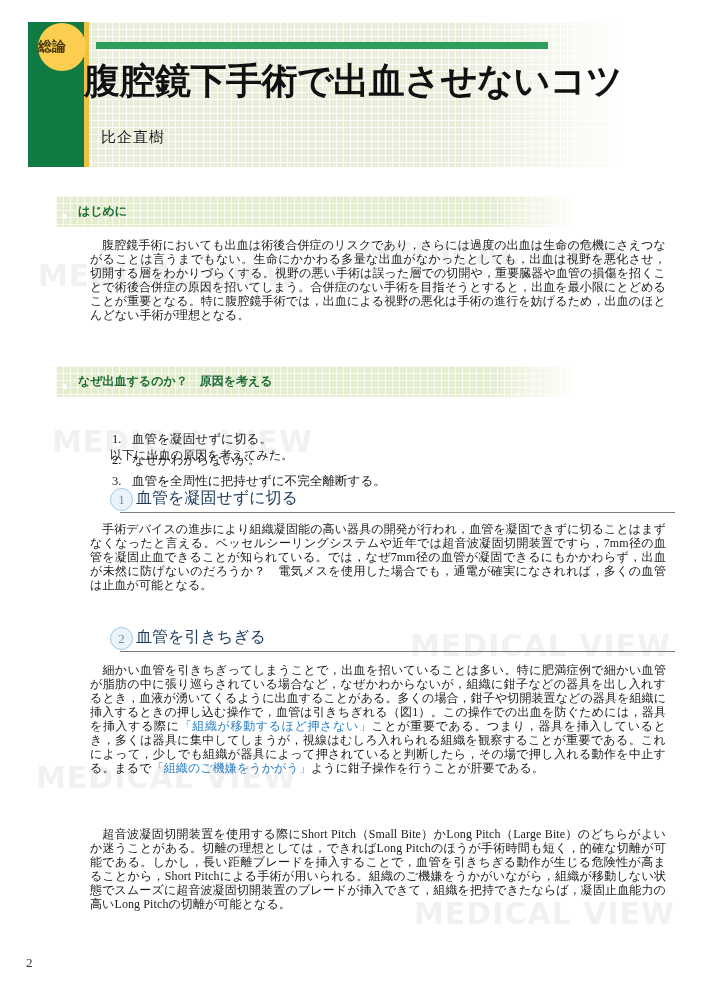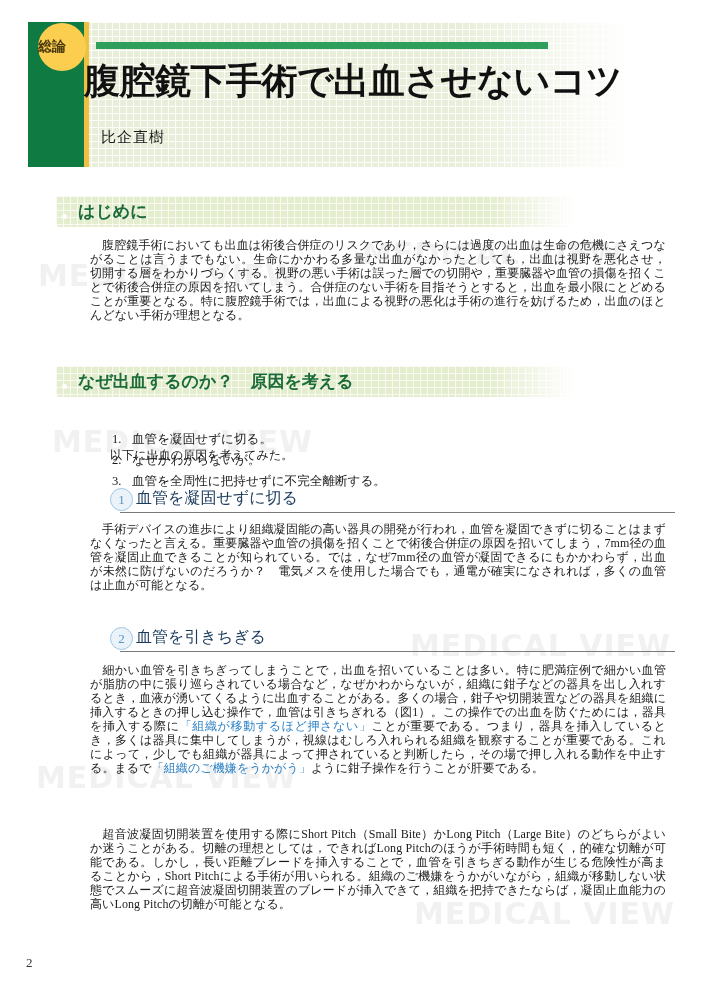--- a/index.html
+++ b/index.html
@@ -136,21 +136,21 @@
     width: 5px;
     height: 5px;
     border-radius: 50%;
     background: #ffffff;
   }
   .section-bar .label {
     position: absolute;
     left: 22px;
     top: 4px;
     font-family: "DejaVu Sans", "Liberation Sans", sans-serif;
-    font-size: 17px;
+    font-size: 12px;
     font-weight: 700;
     color: #1b6b38;
     line-height: 23px;
     white-space: pre;
   }
 
   
   .body-text {
     position: absolute;
     font-family: "Liberation Serif", "DejaVu Serif", serif;
@@ -300,21 +300,21 @@
       <span class="n">3.</span><span>血管を全周性に把持せずに不完全離断する。</span>
     </div>
   </div>
 
   <div class="sub-head" style="left:110px; top:487px; width:560px;">
     <div class="circle">1</div>
     <div class="sh-label">血管を凝固せずに切る</div>
     <div class="sh-rule"></div>
   </div>
 
-  <div class="body-text indent" style="left:90px; top:522px; width:576px;">手術デバイスの進歩により組織凝固能の高い器具の開発が行われ，血管を凝固できずに切ることはまずなくなったと言える。重要臓器や血管の損傷を招くことで術後合併症の原因を招いてしまう，7mm径の血管を凝固止血できることが知られている。では，なぜ7mm径の血管が凝固できるにもかかわらず，出血が未然に防げないのだろうか？　電気メスを使用した場合でも，通電が確実になされれば，多くの血管は止血が可能となる。</div>
+  <div class="body-text indent" style="left:90px; top:522px; width:576px;">手術デバイスの進歩により組織凝固能の高い器具の開発が行われ，血管を凝固できずに切ることはまずなくなったと言える。ベッセルシーリングシステムや近年では超音波凝固切開装置ですら，7mm径の血管を凝固止血できることが知られている。では，なぜ7mm径の血管が凝固できるにもかかわらず，出血が未然に防げないのだろうか？　電気メスを使用した場合でも，通電が確実になされれば，多くの血管は止血が可能となる。</div>
 
   <div class="sub-head" style="left:110px; top:626px; width:560px;">
     <div class="circle">2</div>
     <div class="sh-label">血管を引きちぎる</div>
     <div class="sh-rule"></div>
   </div>
 
   <div class="body-text indent" style="left:90px; top:663px; width:576px;"><span>細かい血管を引きちぎってしまうことで，出血を招いていることは多い。特に肥満症例で細かい血管が脂肪の中に張り巡らされている場合など，なぜかわからないが，組織に鉗子などの器具を出し入れするとき，血液が湧いてくるように出血することがある。多くの場合，鉗子や切開装置などの器具を組織に挿入するときの押し込む操作で，血管は引きちぎれる（図1）。この操作での出血を防ぐためには，器具を挿入する際に</span><span class="hl">「組織が移動するほど押さない」</span><span>ことが重要である。つまり，器具を挿入しているとき，多くは器具に集中してしまうが，視線はむしろ入れられる組織を観察することが重要である。これによって，少しでも組織が器具によって押されていると判断したら，その場で押し入れる動作を中止する。まるで</span><span class="hl">「組織のご機嫌をうかがう」</span><span>ように鉗子操作を行うことが肝要である。</span></div>
 
   <div class="body-text indent" style="left:90px; top:827px; width:576px;">超音波凝固切開装置を使用する際にShort Pitch（Small Bite）かLong Pitch（Large Bite）のどちらがよいか迷うことがある。切離の理想としては，できればLong Pitchのほうが手術時間も短く，的確な切離が可能である。しかし，長い距離ブレードを挿入することで，血管を引きちぎる動作が生じる危険性が高まることから，Short Pitchによる手術が用いられる。組織のご機嫌をうかがいながら，組織が移動しない状態でスムーズに超音波凝固切開装置のブレードが挿入できて，組織を把持できたならば，凝固止血能力の高いLong Pitchの切離が可能となる。</div>

